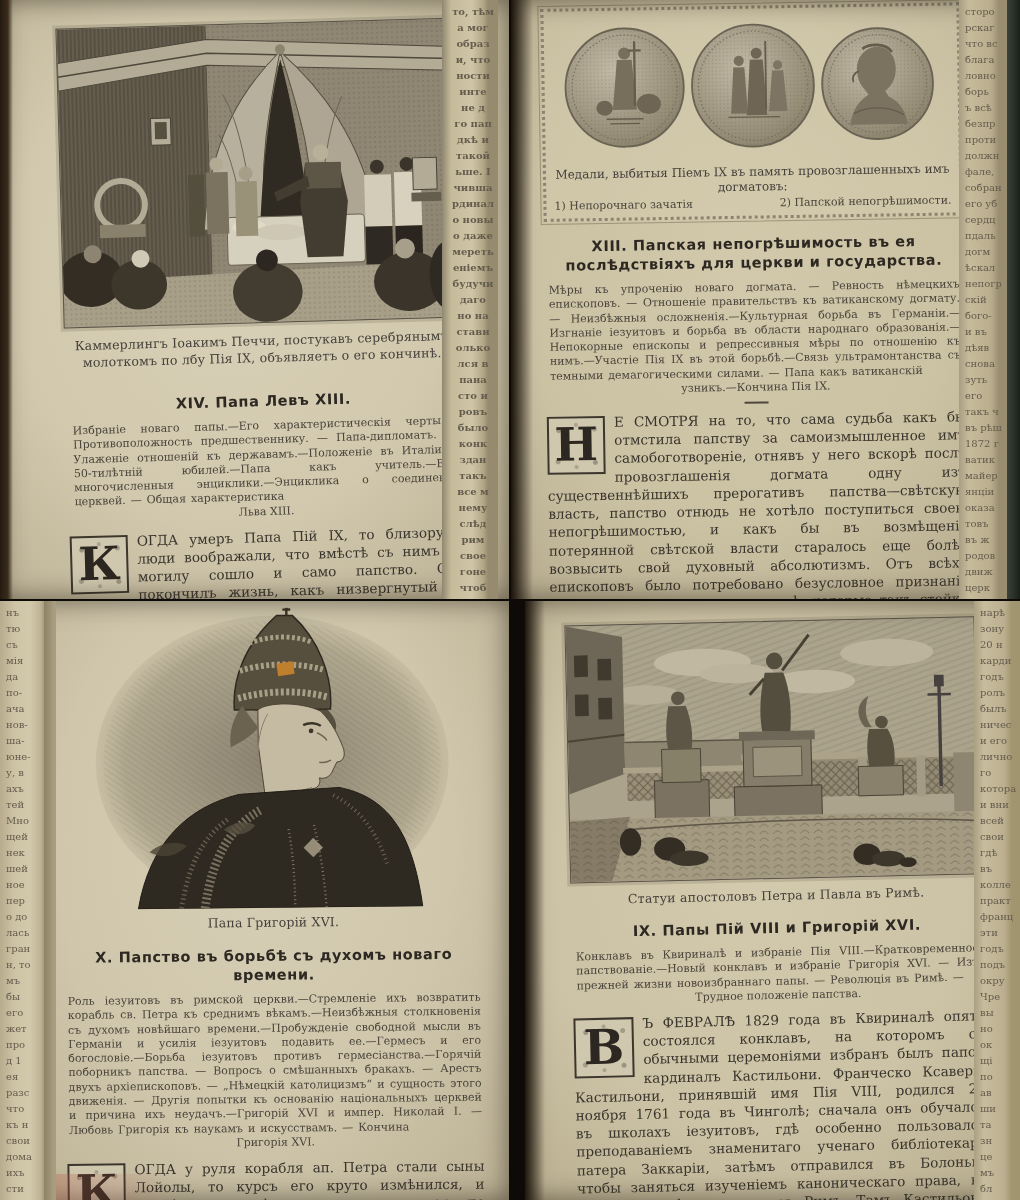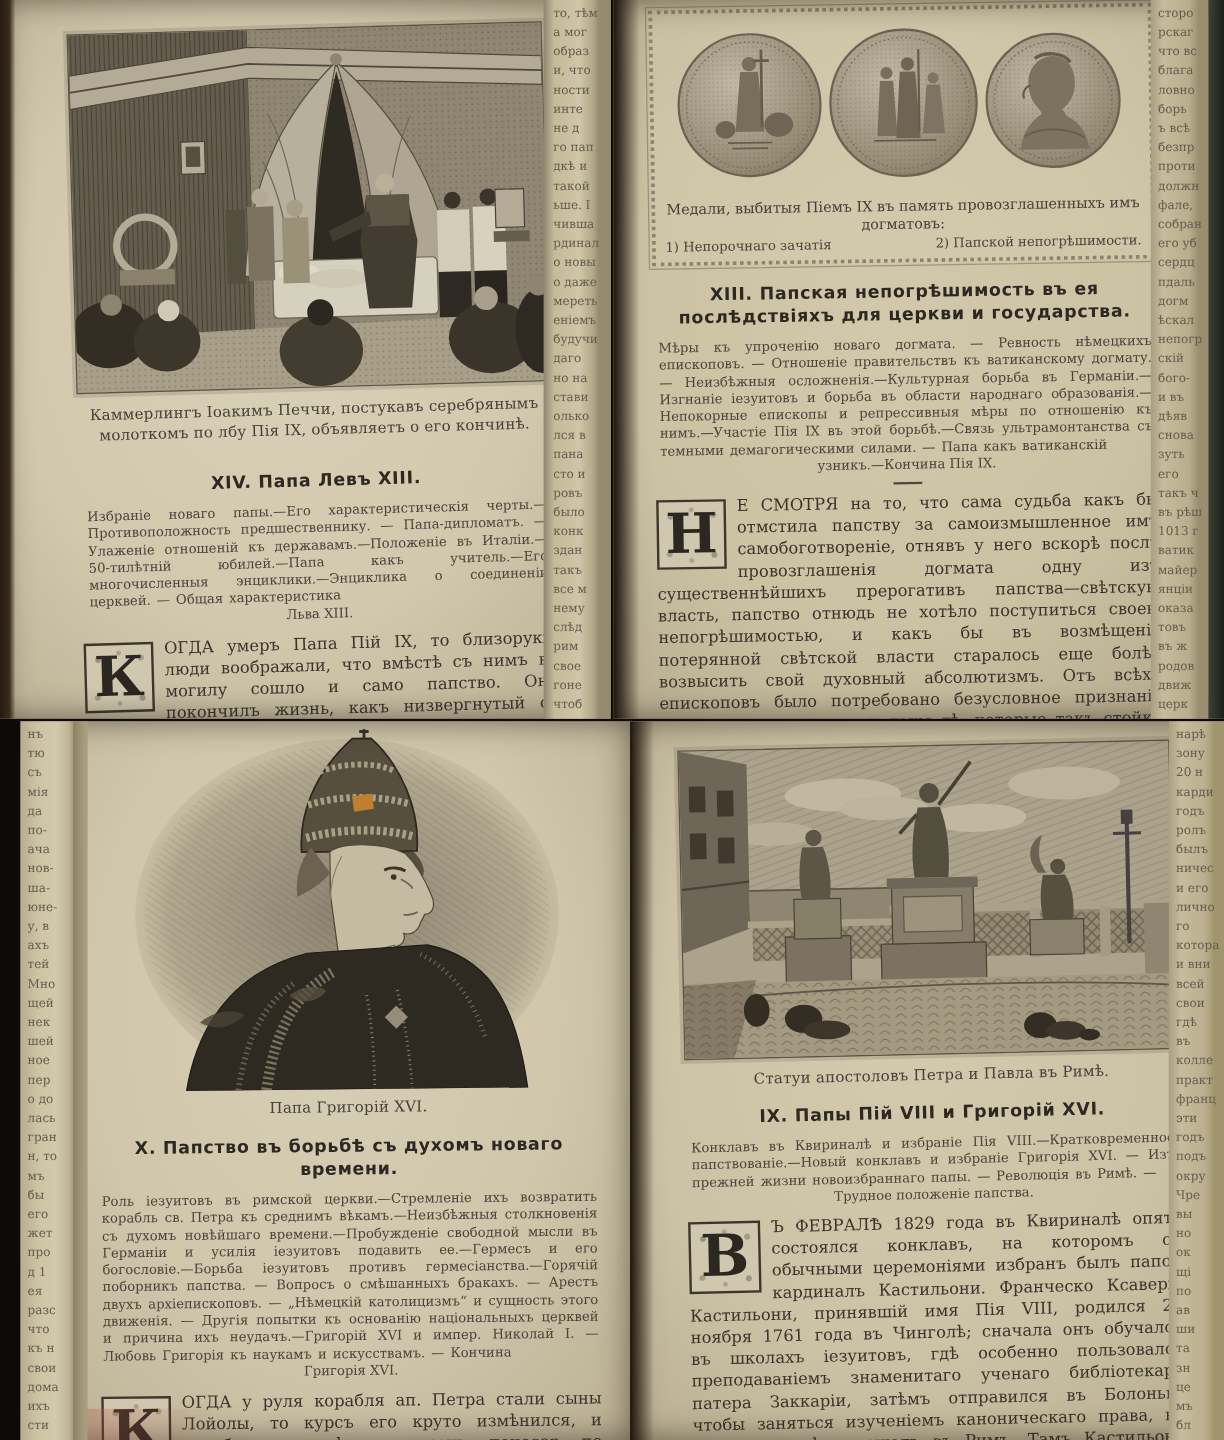--- a/index.html
+++ b/index.html
@@ -1,37 +1,37 @@
 <!DOCTYPE html>
 <html><head>
 <meta charset="utf-8">
 <style>
   html,body{margin:0;padding:0;background:#0d0a07;}
   .sheet{position:relative;width:1020px;height:1200px;background:#0d0a07;overflow:hidden;
          font-family:"DejaVu Serif","DejaVu Sans",serif;color:#3f3a31;}
   .cell{position:absolute;width:509px;height:599px;overflow:hidden;}
   #cell-tl{left:0;top:0;background:radial-gradient(ellipse at 45% 45%,#d9d1b8 0%,#d1c8ad 55%,#b9ae92 100%);}
   #cell-tr{left:511px;top:0;background:radial-gradient(ellipse at 45% 45%,#d2c9ac 0%,#cbc1a3 55%,#b2a78a 100%);}
-  #cell-bl{left:0;top:601px;background:radial-gradient(ellipse at 50% 40%,#d7cfb6 0%,#cfc6ab 55%,#bbb094 100%);margin-left:17px;}
+  #cell-bl{left:0;top:601px;background:radial-gradient(ellipse at 50% 40%,#d7cfb6 0%,#cfc6ab 55%,#bbb094 100%);}
   #cell-br{left:525px;top:601px;background:radial-gradient(ellipse at 45% 45%,#d3caae 0%,#ccc2a5 55%,#b5aa8c 100%);}
   .cell::after{content:"";position:absolute;inset:0;box-shadow:inset 0 0 26px rgba(30,22,12,.55);pointer-events:none;}
 
   .tilt{position:absolute;inset:0;transform-origin:30% 8%;}
   #cell-tl .tilt{transform:rotate(-1.6deg);}
   #cell-tr .tilt{transform:rotate(-0.9deg);}
   #cell-bl .tilt{transform:rotate(-0.6deg);}
   #cell-br .tilt{transform:rotate(-1.3deg);}
 
   
   .edge-strip{position:absolute;top:0;height:100%;z-index:5;font-size:10px;line-height:16px;
               color:#645c4d;white-space:pre-line;overflow:hidden;filter:blur(.45px);}
   #cell-tl .edge-dark-left{position:absolute;left:0;top:0;width:13px;height:100%;z-index:6;
       background:linear-gradient(90deg,#241a10,#3a2c1c 60%,rgba(58,44,28,0));}
-  #cell-tl .edge-strip{right:0;width:46px;text-align:left;padding:4px 2px 0 8px;
-      background:linear-gradient(90deg,#8f8670 0,#c5bb9a 9px,#cfc5a7 30px,#b3a888 41px,#968b6f 46px);}
+  #cell-tl .edge-strip{right:11px;width:46px;text-align:center;padding:4px 2px 0 8px;
+      background:linear-gradient(90deg,#8f8670 0,#c5bb9a 9px,#cfc5a7 30px,#b3a888 41px,#968b6f 46px);font-weight:bold;}
   #cell-tr .gutter-left{position:absolute;left:0;top:0;width:22px;height:100%;z-index:6;
       background:linear-gradient(90deg,#1d150d,rgba(29,21,13,0));}
   #cell-tr .edge-strip{right:13px;width:40px;padding:4px 2px 0 6px;
       background:linear-gradient(90deg,#a99e82 0,#c6bb9b 10px,#b9ad8d 32px,#9a8e70 40px);}
   #cell-tr .cover-right{position:absolute;right:0;top:0;width:13px;height:100%;z-index:7;
       background:linear-gradient(90deg,#3a4238,#242b21 70%,#1a2018);}
   #cell-bl .edge-strip{left:0;width:44px;padding:4px 6px 0 6px;
       background:linear-gradient(90deg,#b7ac8e 0,#cdc3a4 14px,#d2c9ad 30px,#c0b596 40px,#a89d7f 44px);}
   #cell-bl .crease{position:absolute;left:44px;top:0;width:10px;height:100%;z-index:6;
       background:linear-gradient(90deg,rgba(90,78,56,.35),rgba(90,78,56,0));}
@@ -234,21 +234,21 @@
 непогр
 скій
 бого-
 и въ
 дѣяв
 снова
 зуть
 его
 такъ ч
 въ рѣш
-1013 г
+1872 г
 ватик
 майер
 янціи
 оказа
 товъ
 въ ж
 родов
 движ
 церк</div>
     <div class="cover-right"></div>

